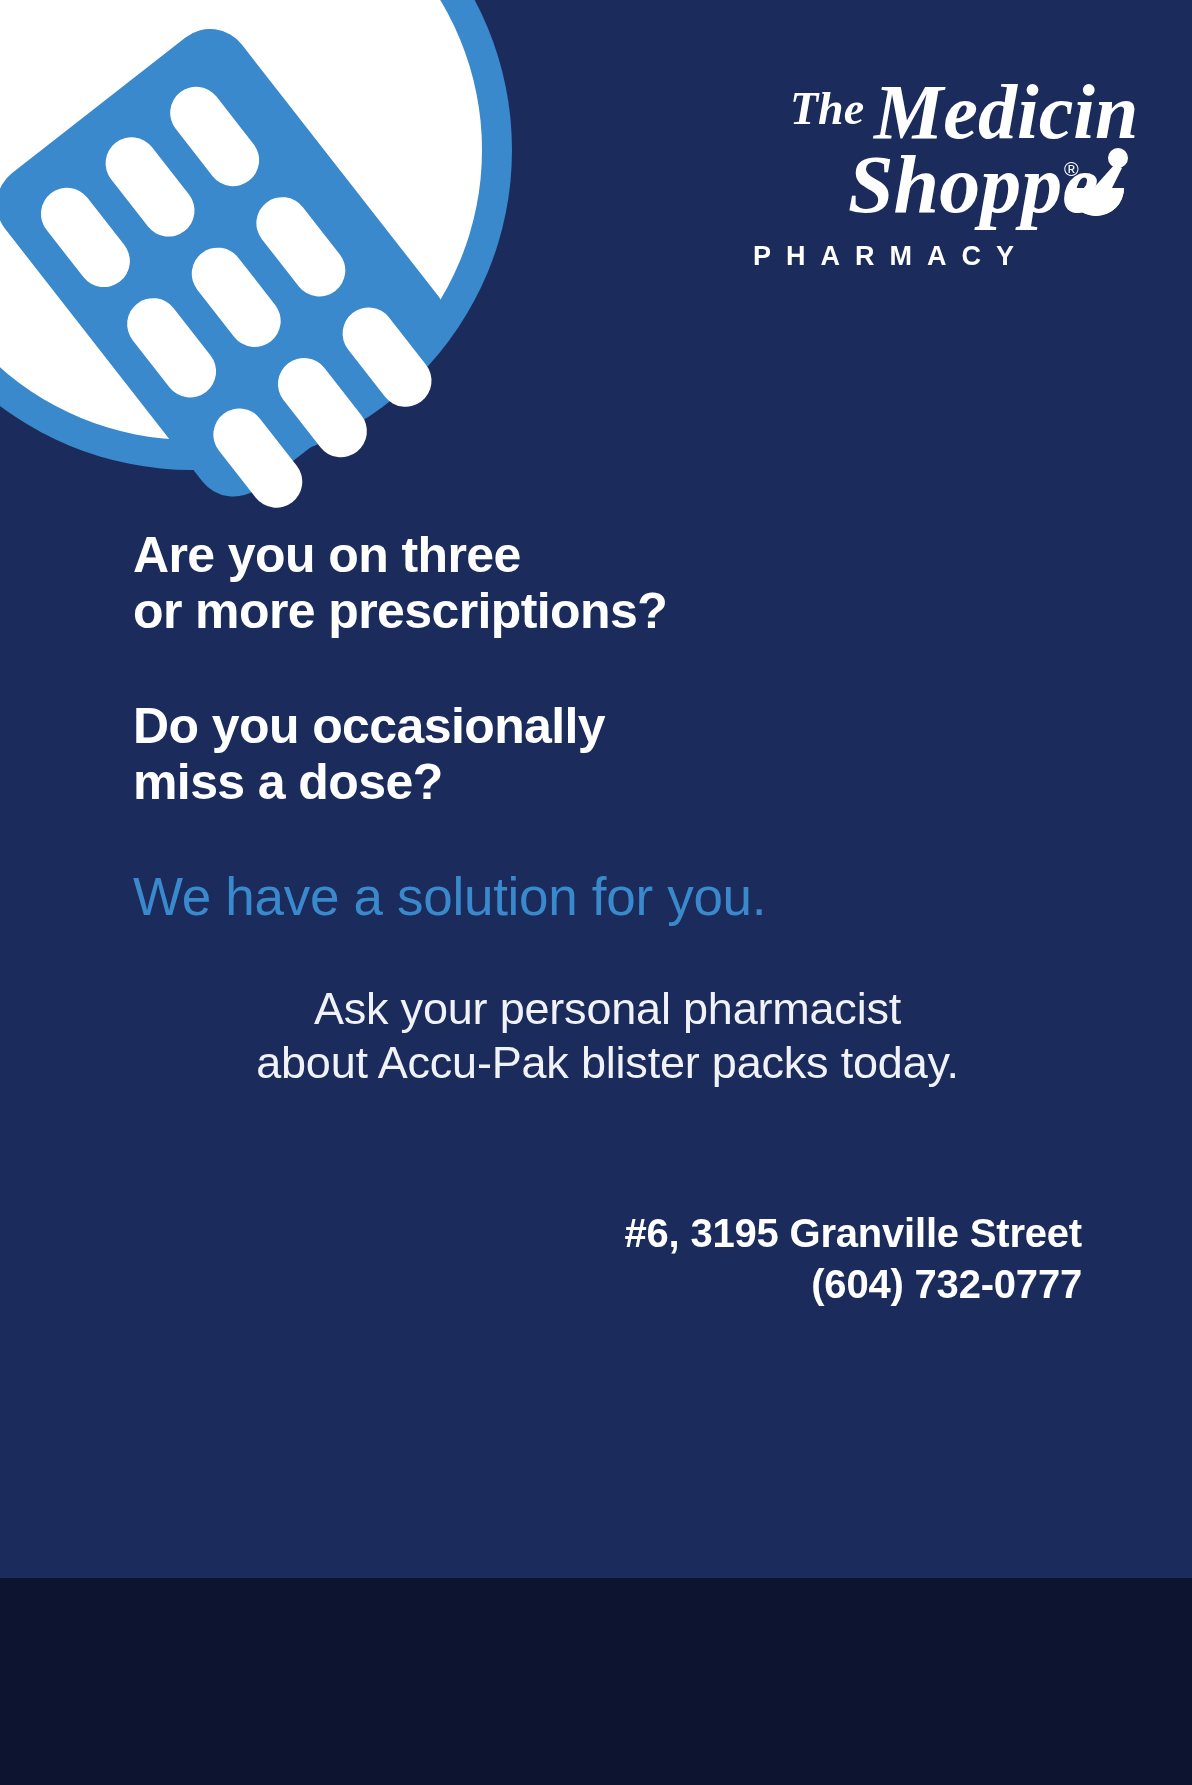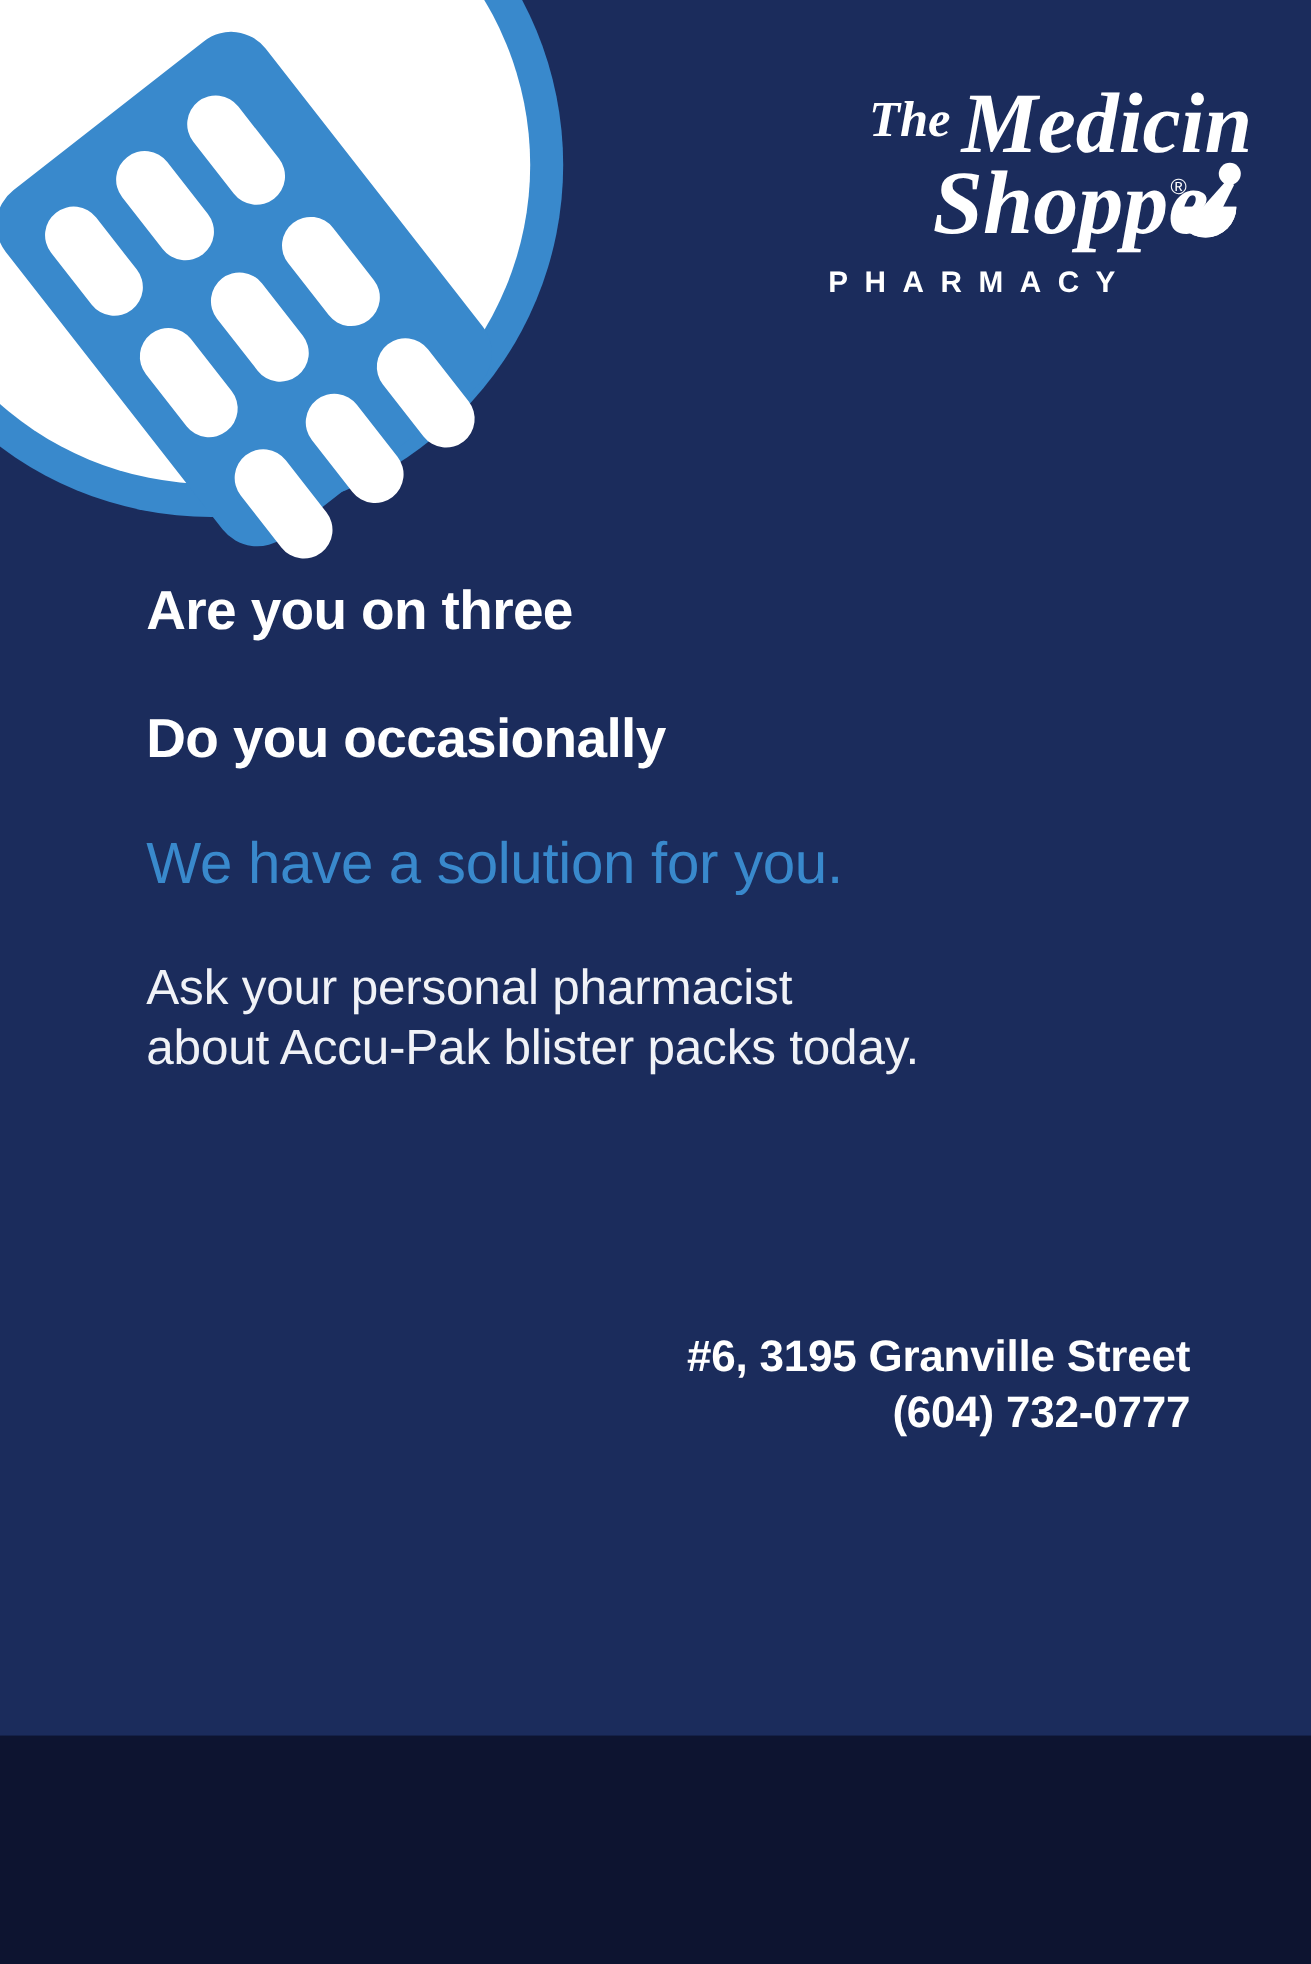--- a/index.html
+++ b/index.html
@@ -104,20 +104,21 @@
     letter-spacing: -0.3px;
     margin: 58px 0 0 0;
   }
   .bodycopy {
     color: #f0f2f7;
     font-size: 45px;
     font-weight: 300;
     line-height: 1.2;
     letter-spacing: -0.2px;
     margin: 56px 0 0 0;
+    text-align: center;
   }
   .line { display: block; }
 
   
   .address {
     position: absolute;
     right: 110px;
     bottom: 268px;
     text-align: right;
     color: #ffffff;
@@ -165,23 +166,25 @@
         <circle cx="380" cy="86" r="10"></circle>
         <path d="M377 92 L352 120 a11 11 0 0 0 16 8 L384 96 z"></path>
       </g>
     </svg>
     <span class="logo-pharmacy">PHARMACY</span>
   </div>
 
   <div class="copy">
     <p class="headline">
       <span class="line">Are you on three</span>
+      <span class="line">or more prescriptions?</span>
     </p>
     <p class="headline">
       <span class="line">Do you occasionally</span>
+      <span class="line">miss a dose?</span>
     </p>
     <p class="tagline">We have a solution for you.</p>
     <p class="bodycopy">
       <span class="line">Ask your personal pharmacist</span>
       <span class="line">about Accu-Pak blister packs today.</span>
     </p>
   </div>
 
   <div class="address">
     <span class="line">#6, 3195 Granville Street</span>

